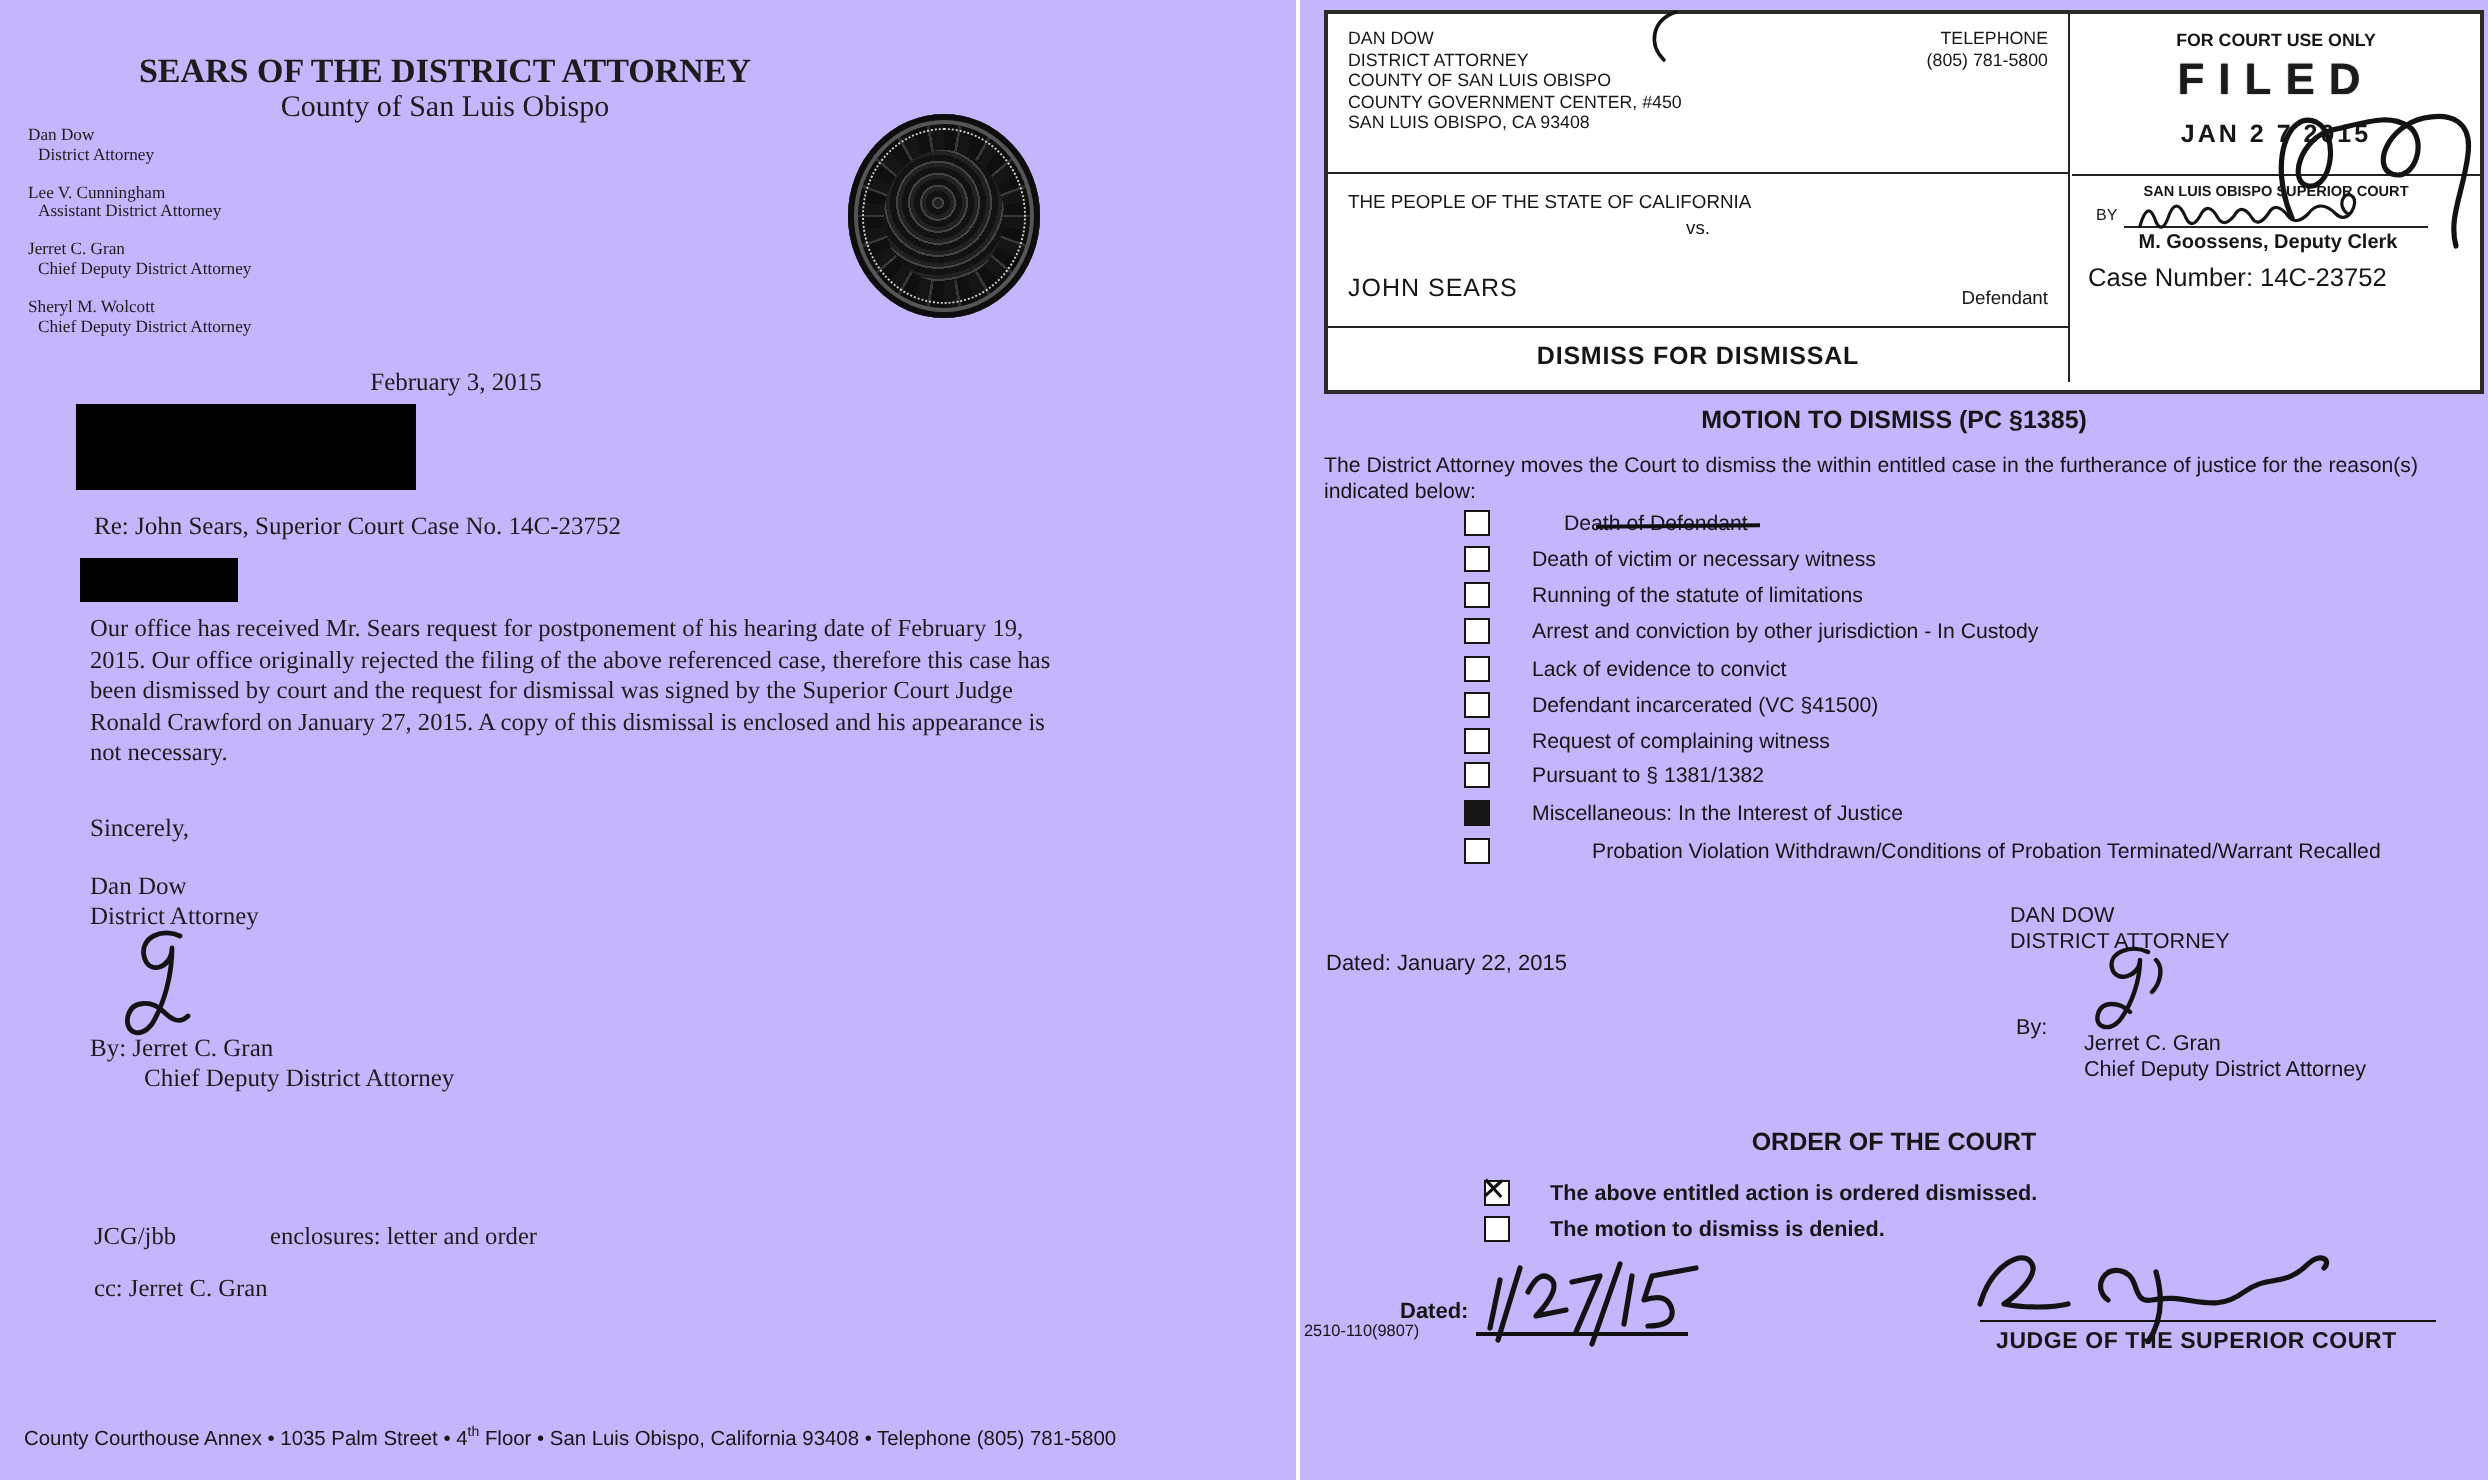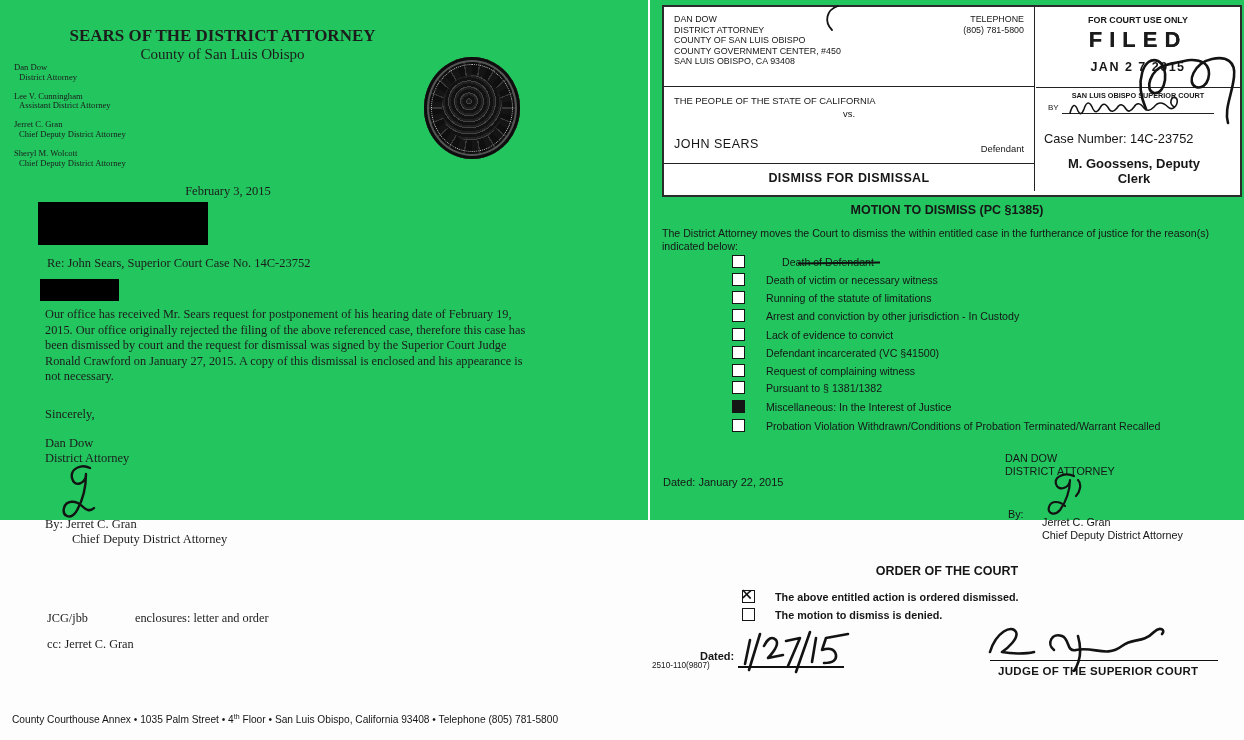--- a/index.html
+++ b/index.html
@@ -1,19 +1,19 @@
 <!DOCTYPE html>
 <html><head>
 <meta charset="utf-8">
 <style>
   html,body{margin:0;padding:0;}
   body{width:1244px;height:740px;background:#fdfdfd;position:relative;overflow:hidden;
        font-family:"Liberation Sans",sans-serif;color:#1a1a1a;}
   .abs{position:absolute;}
-  .page{position:absolute;top:0;height:520px;background:#22c55e;}
+  .page{position:absolute;top:0;height:740px;background:#c4b5fd;}
   .letter{font-family:"Liberation Serif",serif;color:#1c1c1c;}
   .form{font-family:"Liberation Sans",sans-serif;color:#161616;}
   .center{text-align:center;}
   .right{text-align:right;}
   .bold{font-weight:bold;}
   .redact{background:#000;}
   .cb{display:inline-block;width:11px;height:11px;border:1.6px solid #151515;background:#fff;
       vertical-align:middle;position:relative;flex:0 0 auto;}
   .cb.filled{background:#151515;}
   .cb .xmark{position:absolute;left:-3px;top:-6px;font-size:16px;font-weight:bold;color:#111;
@@ -133,21 +133,21 @@
     <div class="abs center bold" style="left:372px;top:8px;width:204px;font-size:8.9px;">FOR COURT USE ONLY</div>
     <div class="abs center stamp" style="left:372px;top:20px;width:204px;">FILED</div>
     <div class="abs center bold" style="left:372px;top:53px;width:204px;font-size:12.5px;letter-spacing:1.5px;">JAN 2 7 2015</div>
     <div class="hline" style="left:372px;top:80px;width:204px;"></div>
     <div class="abs center bold" style="left:372px;top:84px;width:204px;font-size:7.3px;">SAN LUIS OBISPO SUPERIOR COURT</div>
     <div class="abs" style="left:384px;top:96px;font-size:8px;">BY</div>
     <div class="abs" style="left:398px;top:106px;width:152px;border-bottom:1.6px solid #222;"></div>
     <svg class="ink abs" style="left:404px;top:88px;" width="130" height="22" viewBox="0 0 130 22">
       <path d="M2 18 Q 6 4 10 16 Q 13 22 16 14 Q 20 2 25 14 Q 28 20 32 13 Q 36 5 41 14 Q 44 19 49 13 Q 53 6 58 14 Q 61 19 66 12 Q 70 5 76 13 Q 80 18 86 12 Q 92 4 100 12 C 106 18, 112 6, 108 3 C 104 0, 100 8, 106 12" stroke-width="1.6"></path>
     </svg>
-    <div class="abs center bold" style="left:390px;top:109px;width:160px;font-size:13px;margin-top:40px;">M. Goossens, Deputy Clerk</div>
+    <div class="abs center bold" style="left:390px;top:109px;width:160px;font-size:10px;">M. Goossens, Deputy Clerk</div>
     <div class="abs" style="left:380px;top:124px;font-size:12.8px;">Case Number: 14C-23752</div>
 
     <svg class="ink abs" style="left:468px;top:40px;" width="112" height="80" viewBox="0 0 112 80">
       <path d="M14 62 C 2 34, 12 8, 26 14 C 38 20, 34 48, 22 46 C 12 44, 18 22, 34 18 C 52 14, 62 10, 72 16 C 82 22, 76 44, 64 40 C 54 36, 62 16, 80 12 C 94 9, 104 14, 102 30 C 100 48, 92 62, 96 76" stroke-width="2.6"></path>
     </svg>
   </div>
 
   <svg class="ink abs" style="left:168px;top:4px;" width="26" height="28" viewBox="0 0 26 28">
     <path d="M20 2 C 8 6, 6 18, 14 26" stroke-width="1.8"></path>
   </svg>
@@ -184,21 +184,21 @@
     <span class="lbl">Request of complaining witness</span>
   </div>
   <div class="reason-row" style="top:381px;">
     <span class="cb"></span>
     <span class="lbl">Pursuant to § 1381/1382</span>
   </div>
   <div class="reason-row" style="top:400px;">
     <span class="cb filled"></span>
     <span class="lbl">Miscellaneous: In the Interest of Justice</span>
   </div>
-  <div class="reason-row" style="top:419px;">
+  <div class="reason-row" style="top:419px;gap:30px;">
     <span class="cb"></span>
     <span class="lbl">Probation Violation Withdrawn/Conditions of Probation Terminated/Warrant Recalled</span>
   </div>
 
   <div class="abs" style="left:13px;top:476px;font-size:11px;">Dated: January 22, 2015</div>
 
   <div class="abs" style="left:355px;top:452px;font-size:10.8px;">DAN DOW</div>
   <div class="abs" style="left:355px;top:465px;font-size:10.8px;">DISTRICT ATTORNEY</div>
 
   <svg class="ink abs" style="left:388px;top:470px;" width="60" height="48" viewBox="0 0 60 48">

